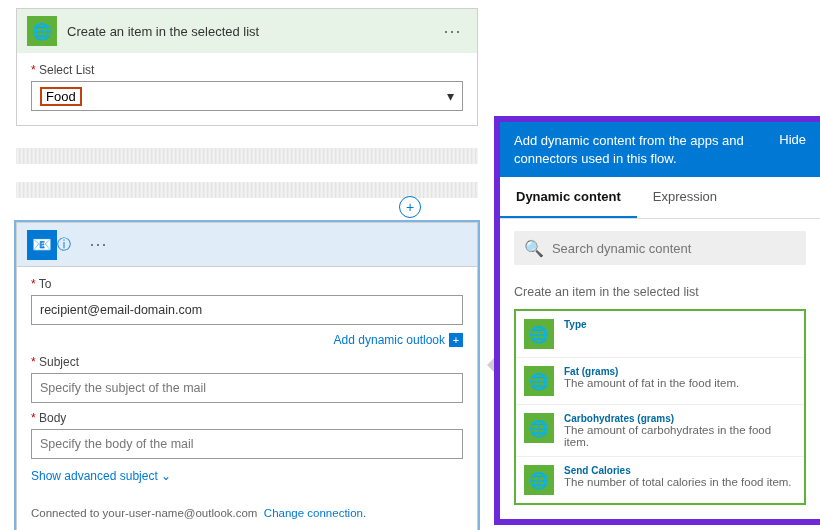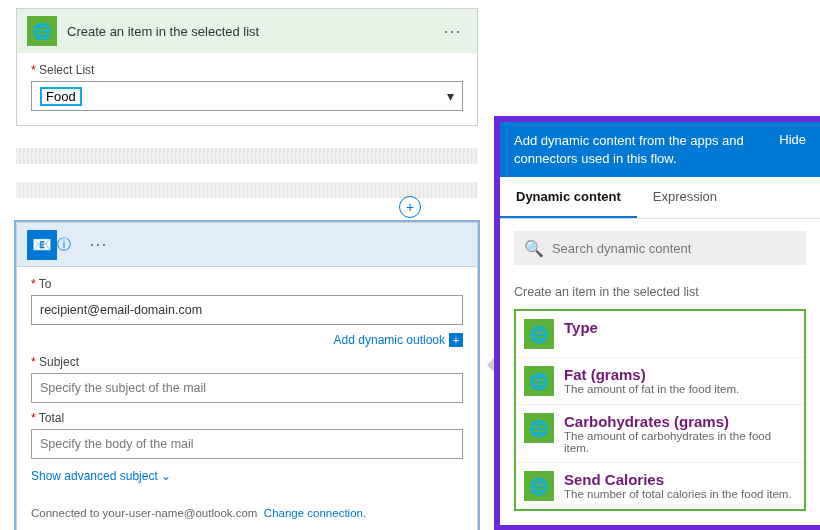--- a/index.html
+++ b/index.html
@@ -12,21 +12,21 @@
   .icon-box { width: 30px; height: 30px; display: flex; align-items: center; justify-content: center; color: #fff; flex-shrink: 0; }
   .icon-green { background: #5fb13a; }
   .icon-blue { background: #0078d4; }
   .card-title { margin-left: 10px; font-size: 13px; color: #333; flex: 1; }
   .ellipsis { font-size: 18px; color: #666; cursor: pointer; padding: 0 6px;}
   .info-icon { color: #0078d4; margin-right: 12px; font-size: 14px; }
   .card-body { padding: 10px 14px 14px 14px; }
   .field-label { font-size: 12px; color: #444; margin-bottom: 4px; }
   .req { color: #c00; }
   .select-box { border: 1px solid #999; height: 30px; display: flex; align-items: center; padding: 0 8px; justify-content: space-between; }
-  .select-box .val { border: 2px solid #0ea5e9; padding: 0 4px; font-size: 13px; }
+  .select-box .val { border: 2px solid #c2410c; padding: 0 4px; font-size: 13px; }
   .chev { font-size: 14px; color: #333; }
   .divider-area { position: absolute; left: 16px; top: 148px; width: 462px; height: 60px; }
   .torn { height: 16px; background: repeating-linear-gradient(90deg,#d9d9d9 0,#efefef 2px,#c8c8c8 4px); opacity:.6;}
   .add-circle { position: absolute; left: 50%; top: 196px; transform: translateX(-50%); width: 22px; height: 22px; border: 1px solid #0078d4; border-radius: 50%; background: #fff; display: flex; align-items: center; justify-content: center; color: #0078d4; font-size: 14px; z-index: 2;}
   .arrow-down { position: absolute; left: 50%; top: 216px; transform: translateX(-50%); color:#666; font-size:12px;}
   .text-input { width: 100%; border: 1px solid #999; height: 30px; padding: 0 8px; font-size: 12.5px; color: #333; }
   .text-input::placeholder { color: #777; }
   .add-dyn { text-align: right; font-size: 12px; color: #0078d4; margin: 4px 0 8px 0;}
   .add-dyn .plus { display:inline-block; width:14px; height:14px; background:#0078d4; color:#fff; text-align:center; line-height:14px; font-size:11px; margin-left:4px;}
   .adv { font-size: 12px; color: #0078d4; margin-top: 10px;}
@@ -37,21 +37,21 @@
   .panel-tabs { display: flex; border-bottom: 1px solid #ddd; font-size: 13px; }
   .panel-tab { padding: 12px 16px; color: #555; }
   .panel-tab.active { color: #111; font-weight:600; border-bottom: 2px solid #0078d4; }
   .search-wrap { padding: 12px 14px 8px 14px; }
   .search-box { background: #eee; height: 34px; display: flex; align-items: center; padding: 0 10px; }
   .search-box input { border: none; background: transparent; outline: none; margin-left: 8px; font-size: 13px; width: 100%; color:#555;}
   .group-title { padding: 12px 14px 6px 14px; font-size: 12.5px; color: #666; }
   .items-box { margin: 4px 14px 14px 14px; border: 2px solid #5fb13a; }
   .dyn-item { display: flex; padding: 8px 8px; gap: 10px; }
   .dyn-item + .dyn-item { border-top: 1px solid #eee; }
-  .dyn-item .t { font-size: 15px; font-weight: 600; color: #701a75; }
+  .dyn-item .t { font-size: 10px; font-weight: 600; color: #0369a1; }
   .dyn-item .d { font-size: 11.5px; color: #666; }
   .globe { font-size: 16px; }
   .outlook { font-size: 16px; }
   .card2 { outline: 2px solid #7fb3e0; }
   .field-block { margin-bottom: 8px; }
   .pointer { position:absolute; left:487px; top:358px; width:0;height:0;border-top:7px solid transparent;border-bottom:7px solid transparent;border-right:7px solid #cfcfcf;}
 </style>
 </head>
 <body>
 
@@ -93,21 +93,21 @@
     <div class="field-block">
       <div class="field-label"><span class="req">*</span> <span>To</span></div>
       <input class="text-input" value="recipient@email-domain.com" style="">
     </div>
     <div class="add-dyn"><span>Add dynamic outlook</span><span class="plus">+</span></div>
     <div class="field-block">
       <div class="field-label"><span class="req">*</span> <span>Subject</span></div>
       <input class="text-input" placeholder="Specify the subject of the mail" style="">
     </div>
     <div class="field-block">
-      <div class="field-label"><span class="req">*</span> <span>Total</span></div>
+      <div class="field-label"><span class="req">*</span> <span>Body</span></div>
       <input class="text-input" placeholder="Specify the body of the mail" style="">
     </div>
     <div class="adv"><span>Show advanced subject</span> <span>⌄</span></div>
     <div class="conn"><span>Connected to your-user-name@outlook.com</span>&nbsp;&nbsp;<a href="#">Change connection.</a></div>
   </div>
 </div>
 
 <div class="pointer"></div>
 
 <div class="panel">

